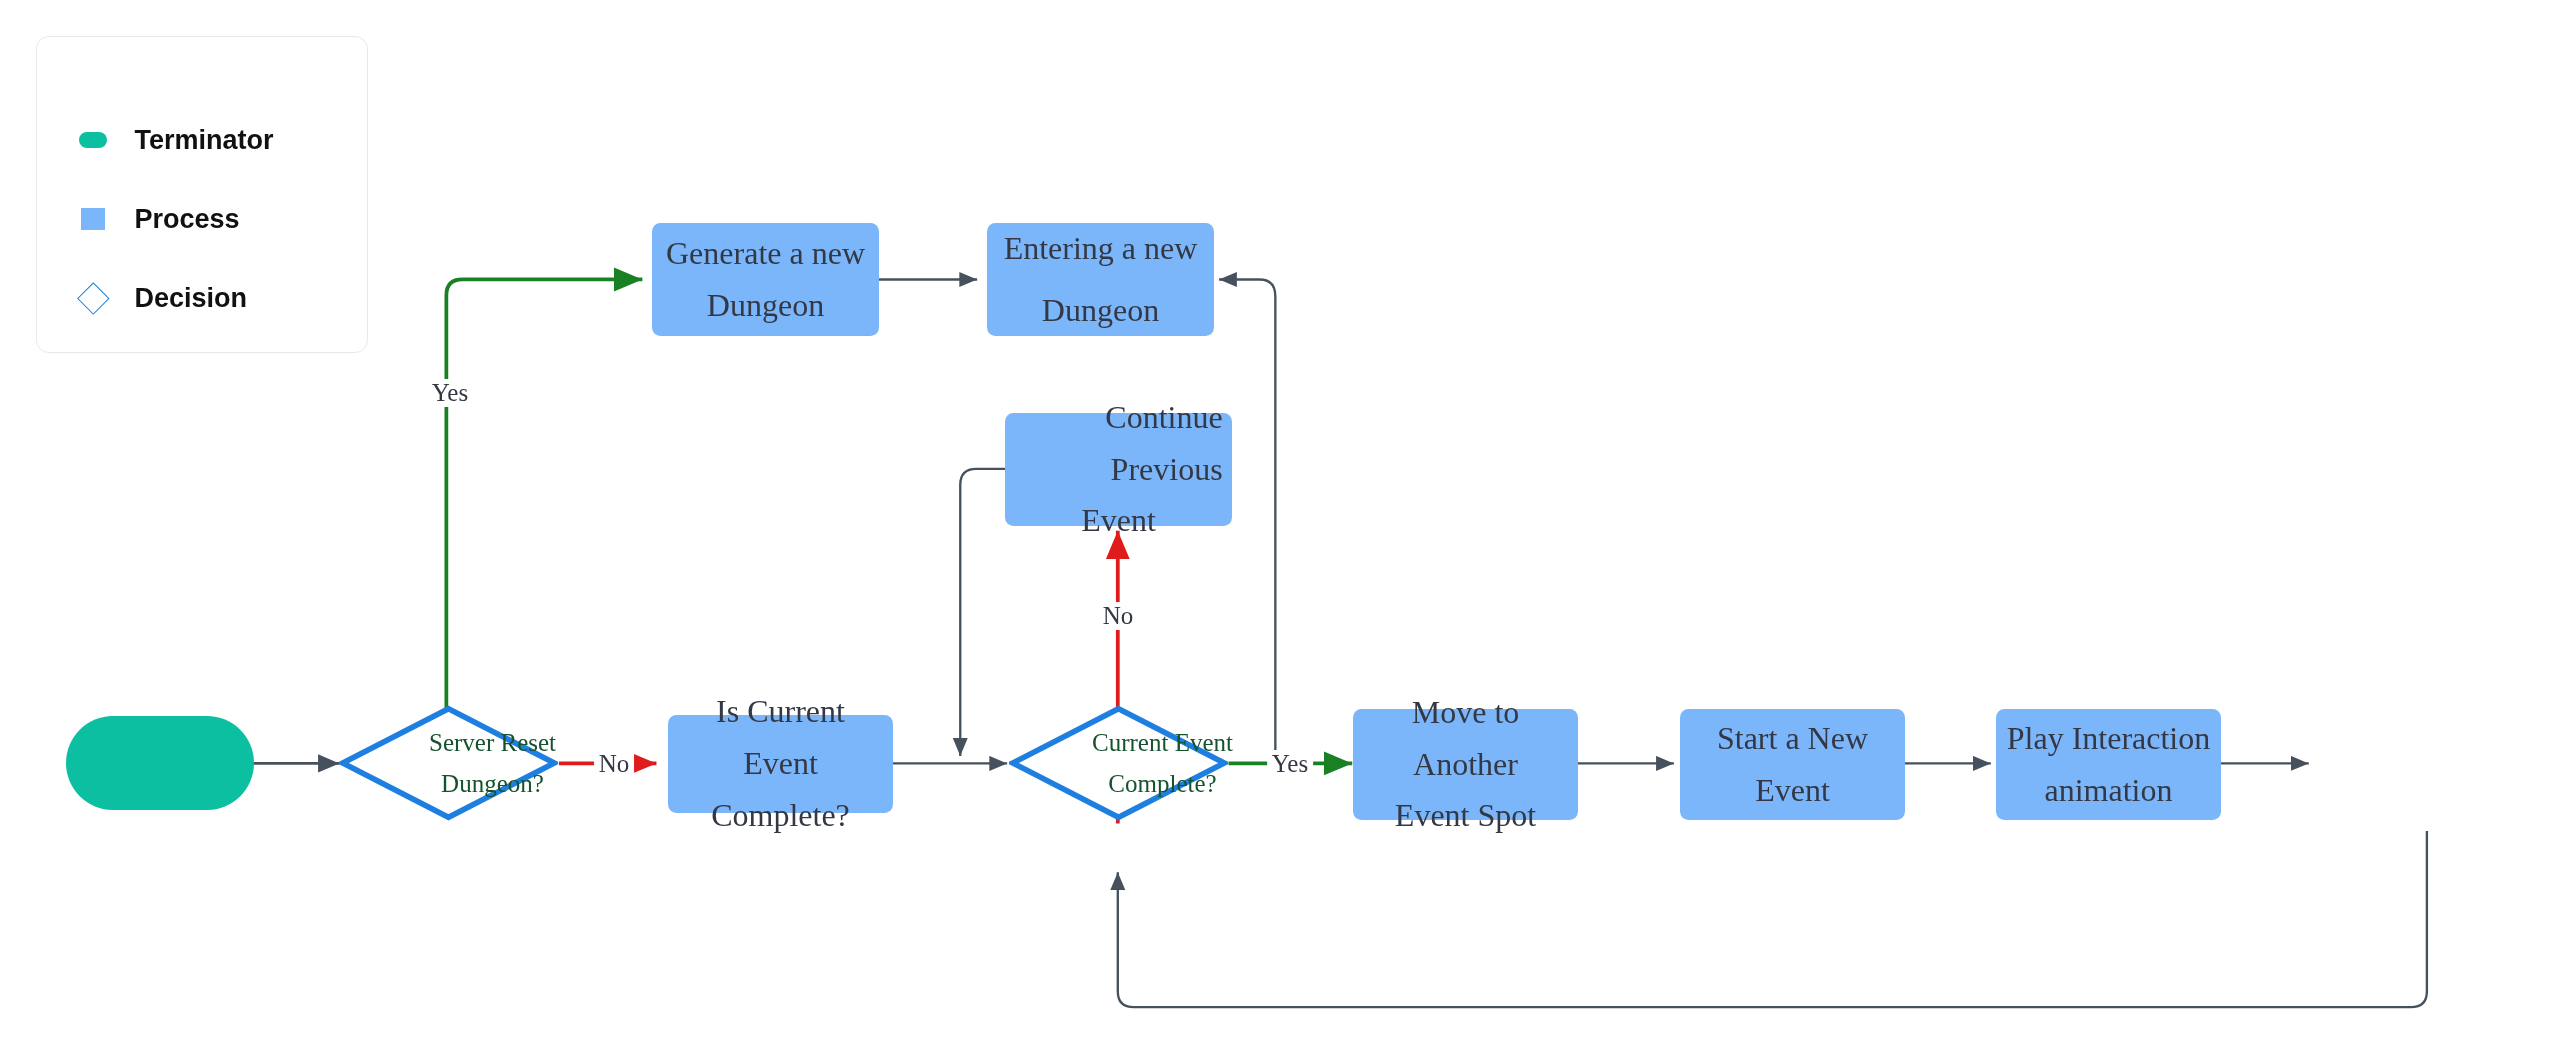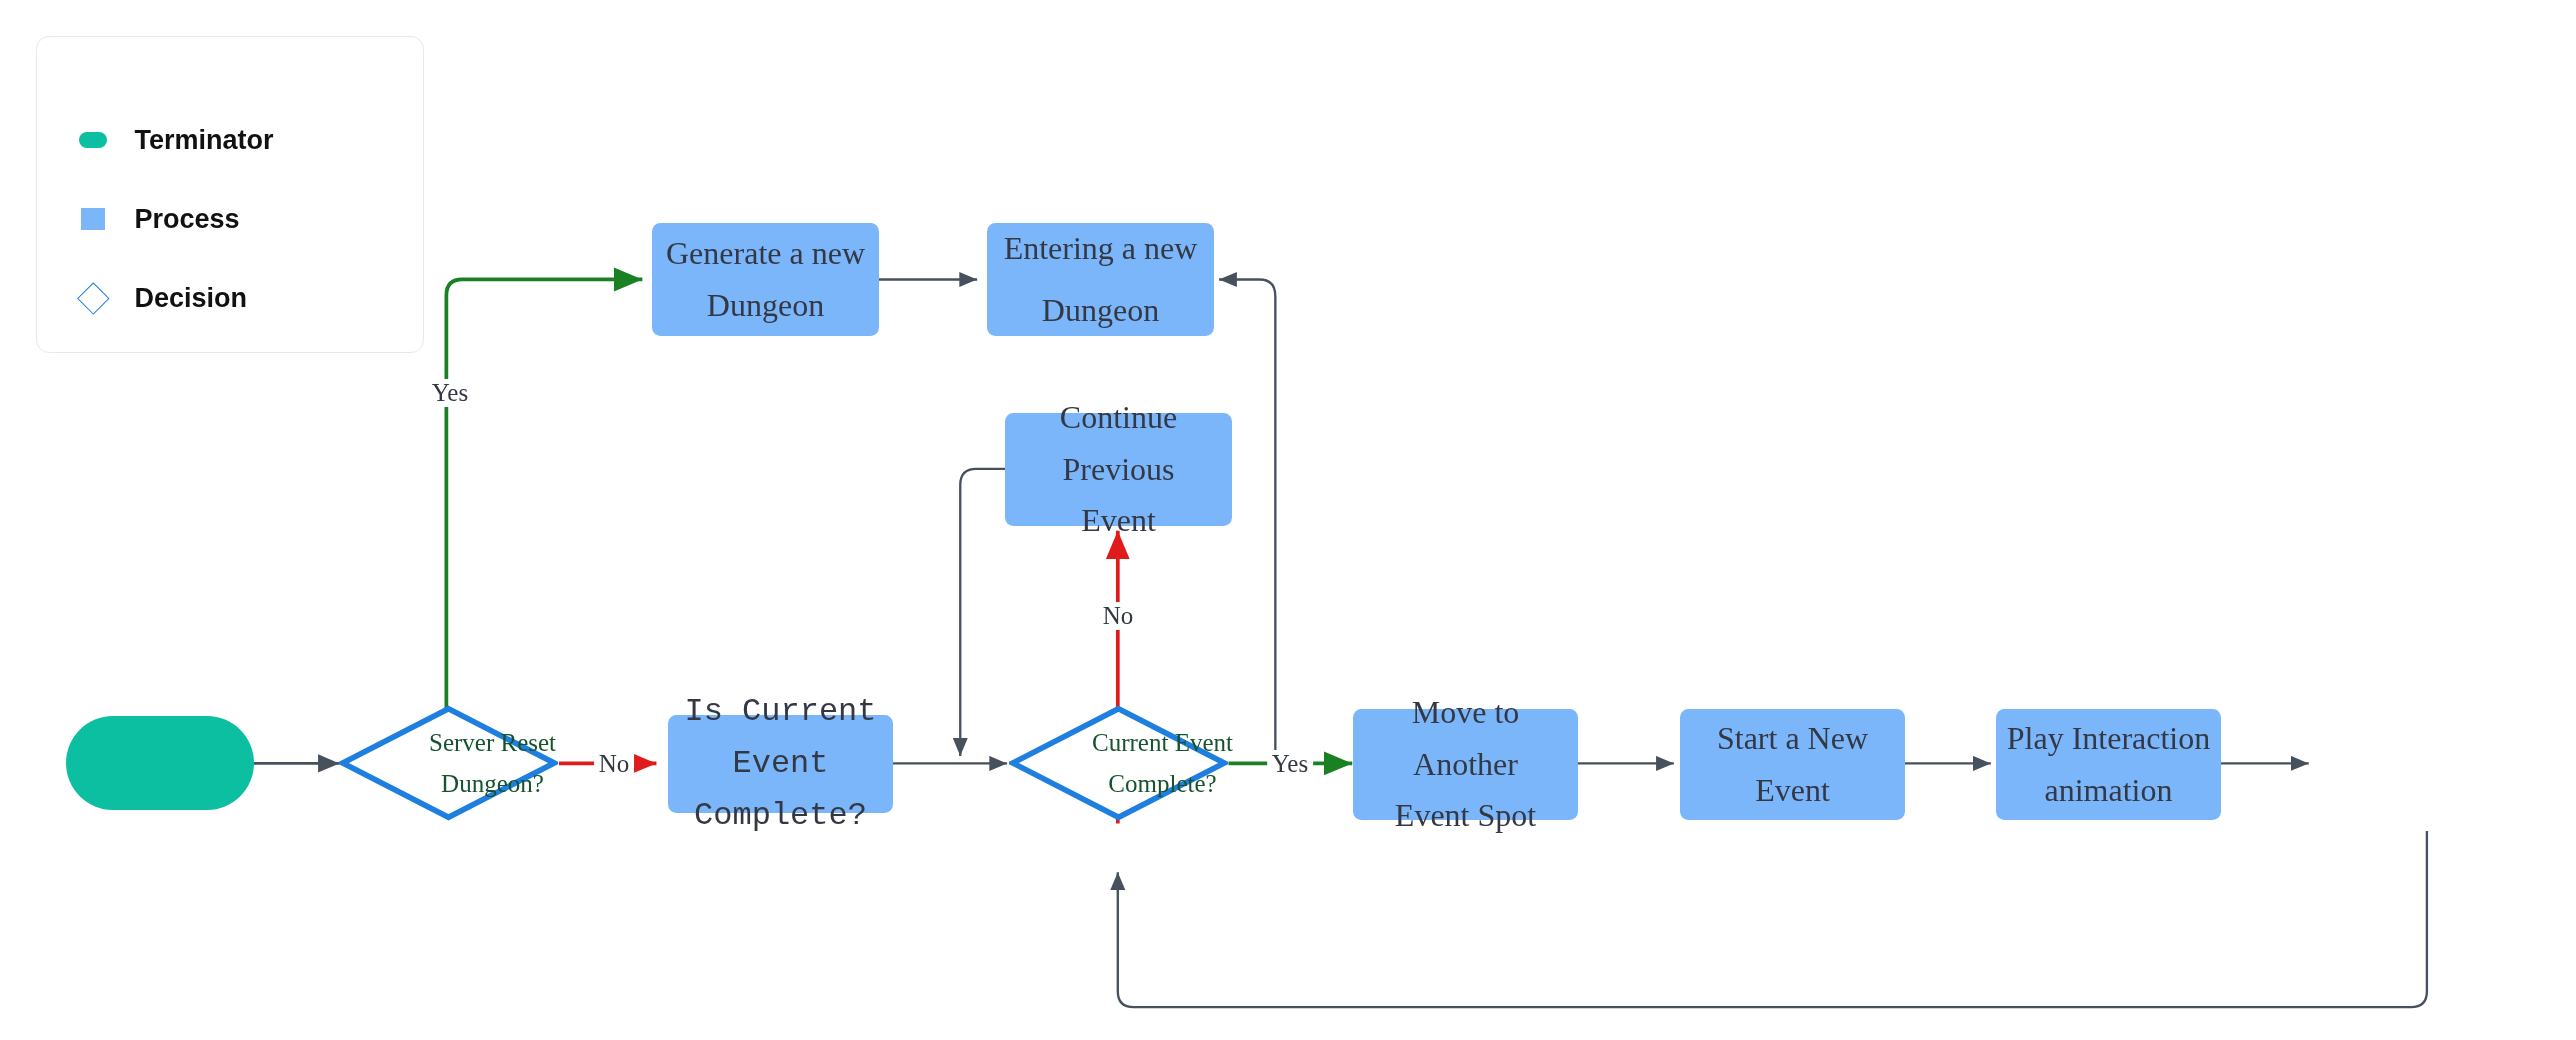--- a/index.html
+++ b/index.html
@@ -24,21 +24,21 @@
     width: 2576px;
     height: 1041px;
     pointer-events: none;
   }
 
   
   .legend {
     position: absolute;
     left: 36px;
     top: 36px;
-    width: 388px;
+    width: 332px;
     height: 317px;
     background: #ffffff;
     border: 1.9px solid #e6e9ec;
     border-radius: 13px;
     box-sizing: border-box;
   }
   .legend-row {
     position: absolute;
     left: 39px;
     display: flex;
@@ -242,26 +242,26 @@
   <div class="node proc" style="left:652px; top:223px; width:227px; height:113px; flex-direction:column;">
     <span>Generate a new</span>
     <span>Dungeon</span>
   </div>
 
   <div class="node proc" style="left:987px; top:223px; width:227px; height:113px; flex-direction:column;gap:10px;">
     <span>Entering a new</span>
     <span>Dungeon</span>
   </div>
 
-  <div class="node proc" style="left:668px; top:715px; width:225px; height:98px; flex-direction:column;font-family:Liberation Mono, monospace;">
+  <div class="node proc" style="left:668px; top:715px; width:225px; height:98px; flex-direction:column;">
     <span>Is Current Event</span>
     <span>Complete?</span>
   </div>
 
-  <div class="node proc" style="left:1005px; top:413px; width:227px; height:113px; flex-direction:column;">
+  <div class="node proc" style="left:1005px; top:413px; width:227px; height:113px; flex-direction:column;text-align:right;">
     <span>Continue Previous</span>
     <span>Event</span>
   </div>
 
   <div class="diamond-wrap" style="left:1009px; top:705px; width:219px; height:116px;">
     <svg class="diamond-shape" viewBox="0 0 234 124" preserveAspectRatio="none">
       <polygon points="117,4 230,62 117,120 4,62" fill="#ffffff" stroke="#1e7fe0" stroke-width="6"></polygon>
     </svg>
     <div class="diamond-text">
       <div>Current Event</div>

